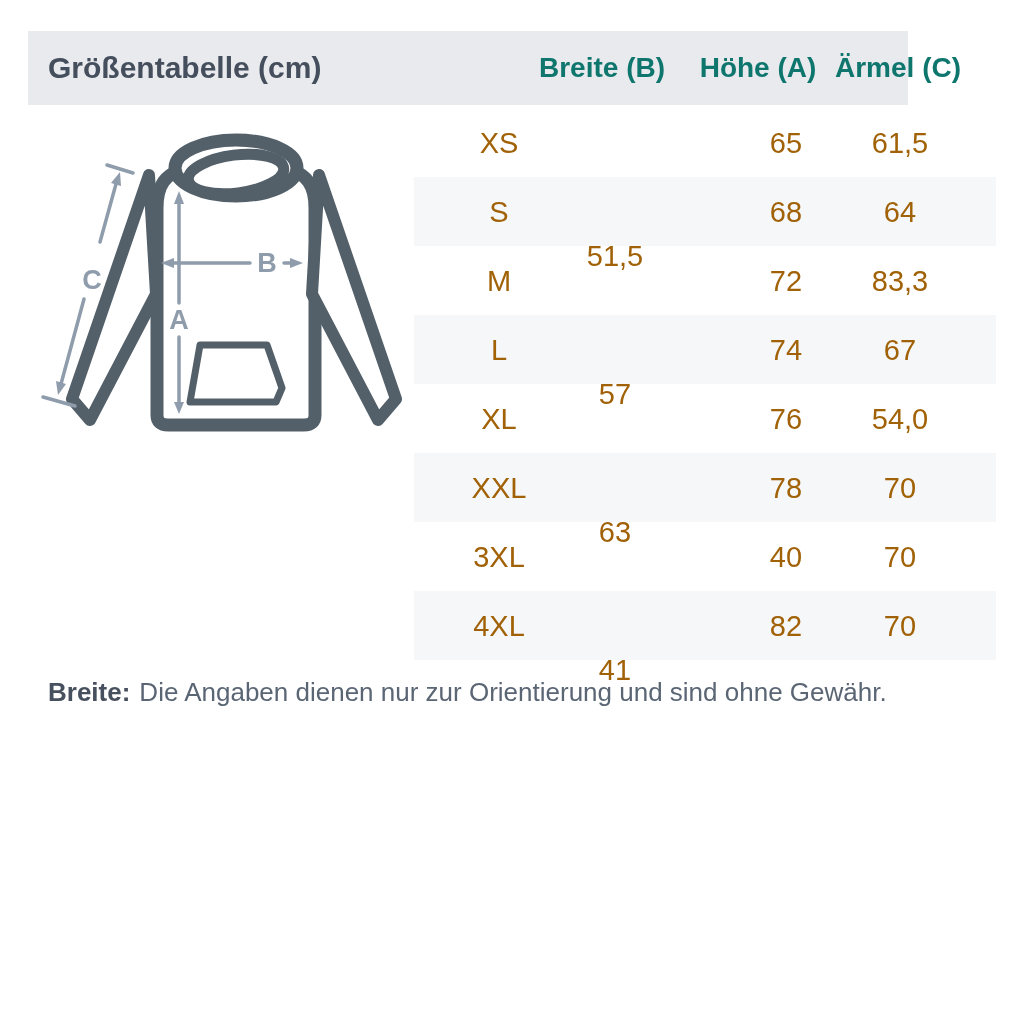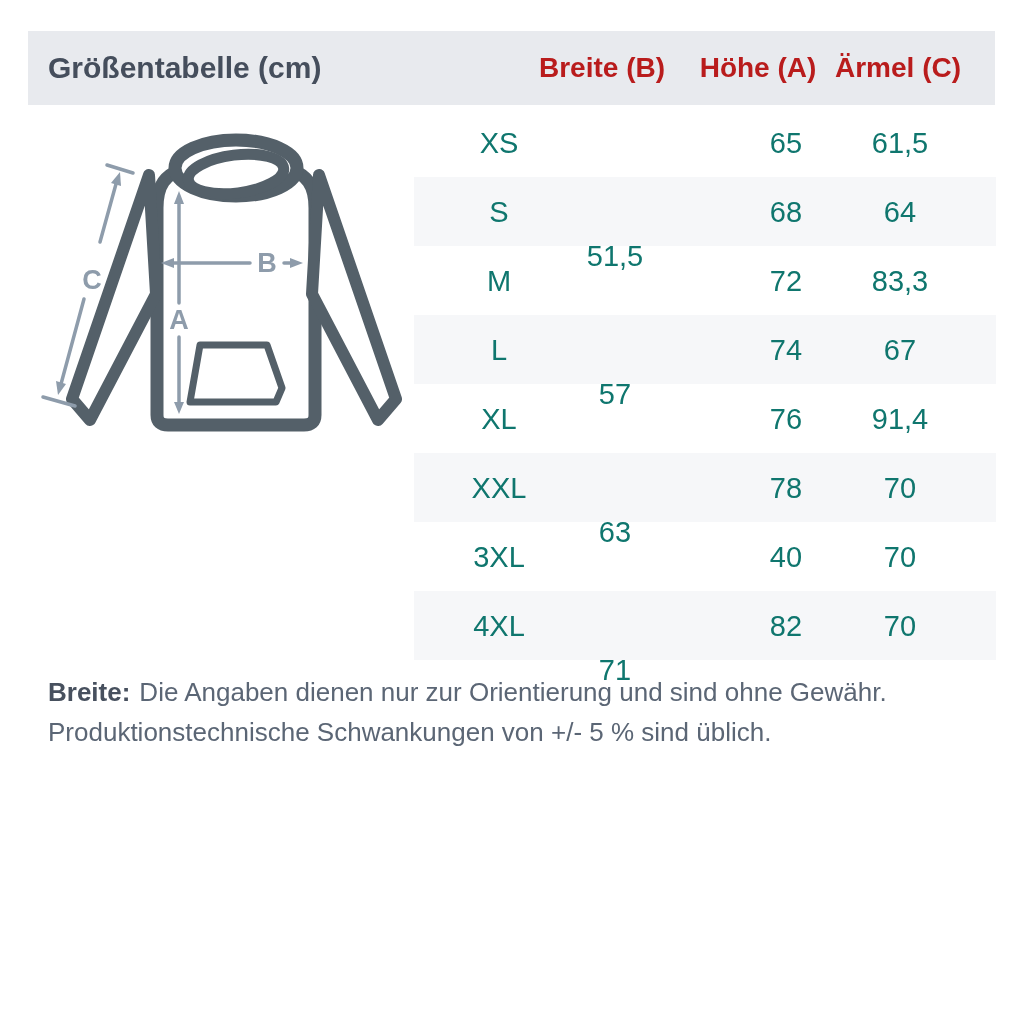--- a/index.html
+++ b/index.html
@@ -5,42 +5,42 @@
   html,body{margin:0;padding:0;}
   body{
     width:1024px;height:1024px;background:#ffffff;
     font-family:"Liberation Sans","DejaVu Sans",sans-serif;
     color:#47505e;overflow:hidden;
   }
   .page{position:relative;width:1024px;height:1024px;background:#ffffff;}
 
   
   .header{
-    position:absolute;left:28px;top:31px;width:967px;height:74px;
+    position:absolute;left:28px;top:31px;width:880px;height:74px;
     background:#e8eaee;
   }
   .title{
     position:absolute;left:20px;top:50%;transform:translateY(-50%);
     font-size:30px;font-weight:bold;color:#454e5c;white-space:nowrap;
   }
   .col-h{
     position:absolute;top:50%;transform:translate(-50%,-50%);
-    font-size:28px;font-weight:bold;color:#b91c1c;white-space:nowrap;
+    font-size:28px;font-weight:bold;color:#0f766e;white-space:nowrap;
   }
   .col-h-breite{left:574px;}
   .col-h-hoehe{left:730px;}
   .col-h-aermel{left:870px;}
 
   
   .rows{position:absolute;left:414px;top:108px;width:582px;}
   .row{position:relative;height:69px;}
   .row:nth-child(even){background:#f6f7f9;}
   .cell{
     position:absolute;top:50%;transform:translate(-50%,-50%);
-    font-size:29px;color:#0f766e;white-space:nowrap;
+    font-size:29px;color:#a16207;white-space:nowrap;
   }
   .c-size{left:85px;}
   .c-b{left:201px;margin-top:44px;}
   .c-h{left:372px;}
   .c-c{left:486px;}
 
   
   .hoodie{position:absolute;left:30px;top:118px;width:400px;height:335px;}
   .hoodie .outline{fill:#ffffff;stroke:#546069;stroke-linejoin:round;stroke-linecap:round;}
   .hoodie .dim{stroke:#8e9cab;stroke-width:3.5;fill:none;stroke-linecap:round;}
@@ -132,40 +132,39 @@
     <div class="row">
       <span class="cell c-size">L</span>
       <span class="cell c-b">57</span>
       <span class="cell c-h">74</span>
       <span class="cell c-c">67</span>
     </div>
     <div class="row">
       <span class="cell c-size">XL</span>
       <span class="cell c-b">60</span>
       <span class="cell c-h">76</span>
-      <span class="cell c-c">91,4</span>
+      <span class="cell c-c">54,0</span>
     </div>
     <div class="row">
       <span class="cell c-size">XXL</span>
       <span class="cell c-b">63</span>
       <span class="cell c-h">78</span>
       <span class="cell c-c">70</span>
     </div>
     <div class="row">
       <span class="cell c-size">3XL</span>
       <span class="cell c-b">66</span>
       <span class="cell c-h">40</span>
       <span class="cell c-c">70</span>
     </div>
     <div class="row">
       <span class="cell c-size">4XL</span>
-      <span class="cell c-b">71</span>
+      <span class="cell c-b">41</span>
       <span class="cell c-h">82</span>
       <span class="cell c-c">70</span>
     </div>
   </div>
 
   <div class="footer">
     <span class="bold">Breite:</span><span>Die Angaben dienen nur zur Orientierung und sind ohne Gewähr.</span><br>
-    <span>Produktionstechnische Schwankungen von +/- 5 % sind üblich.</span>
   </div>
 
 </div>
 
 </body></html>

